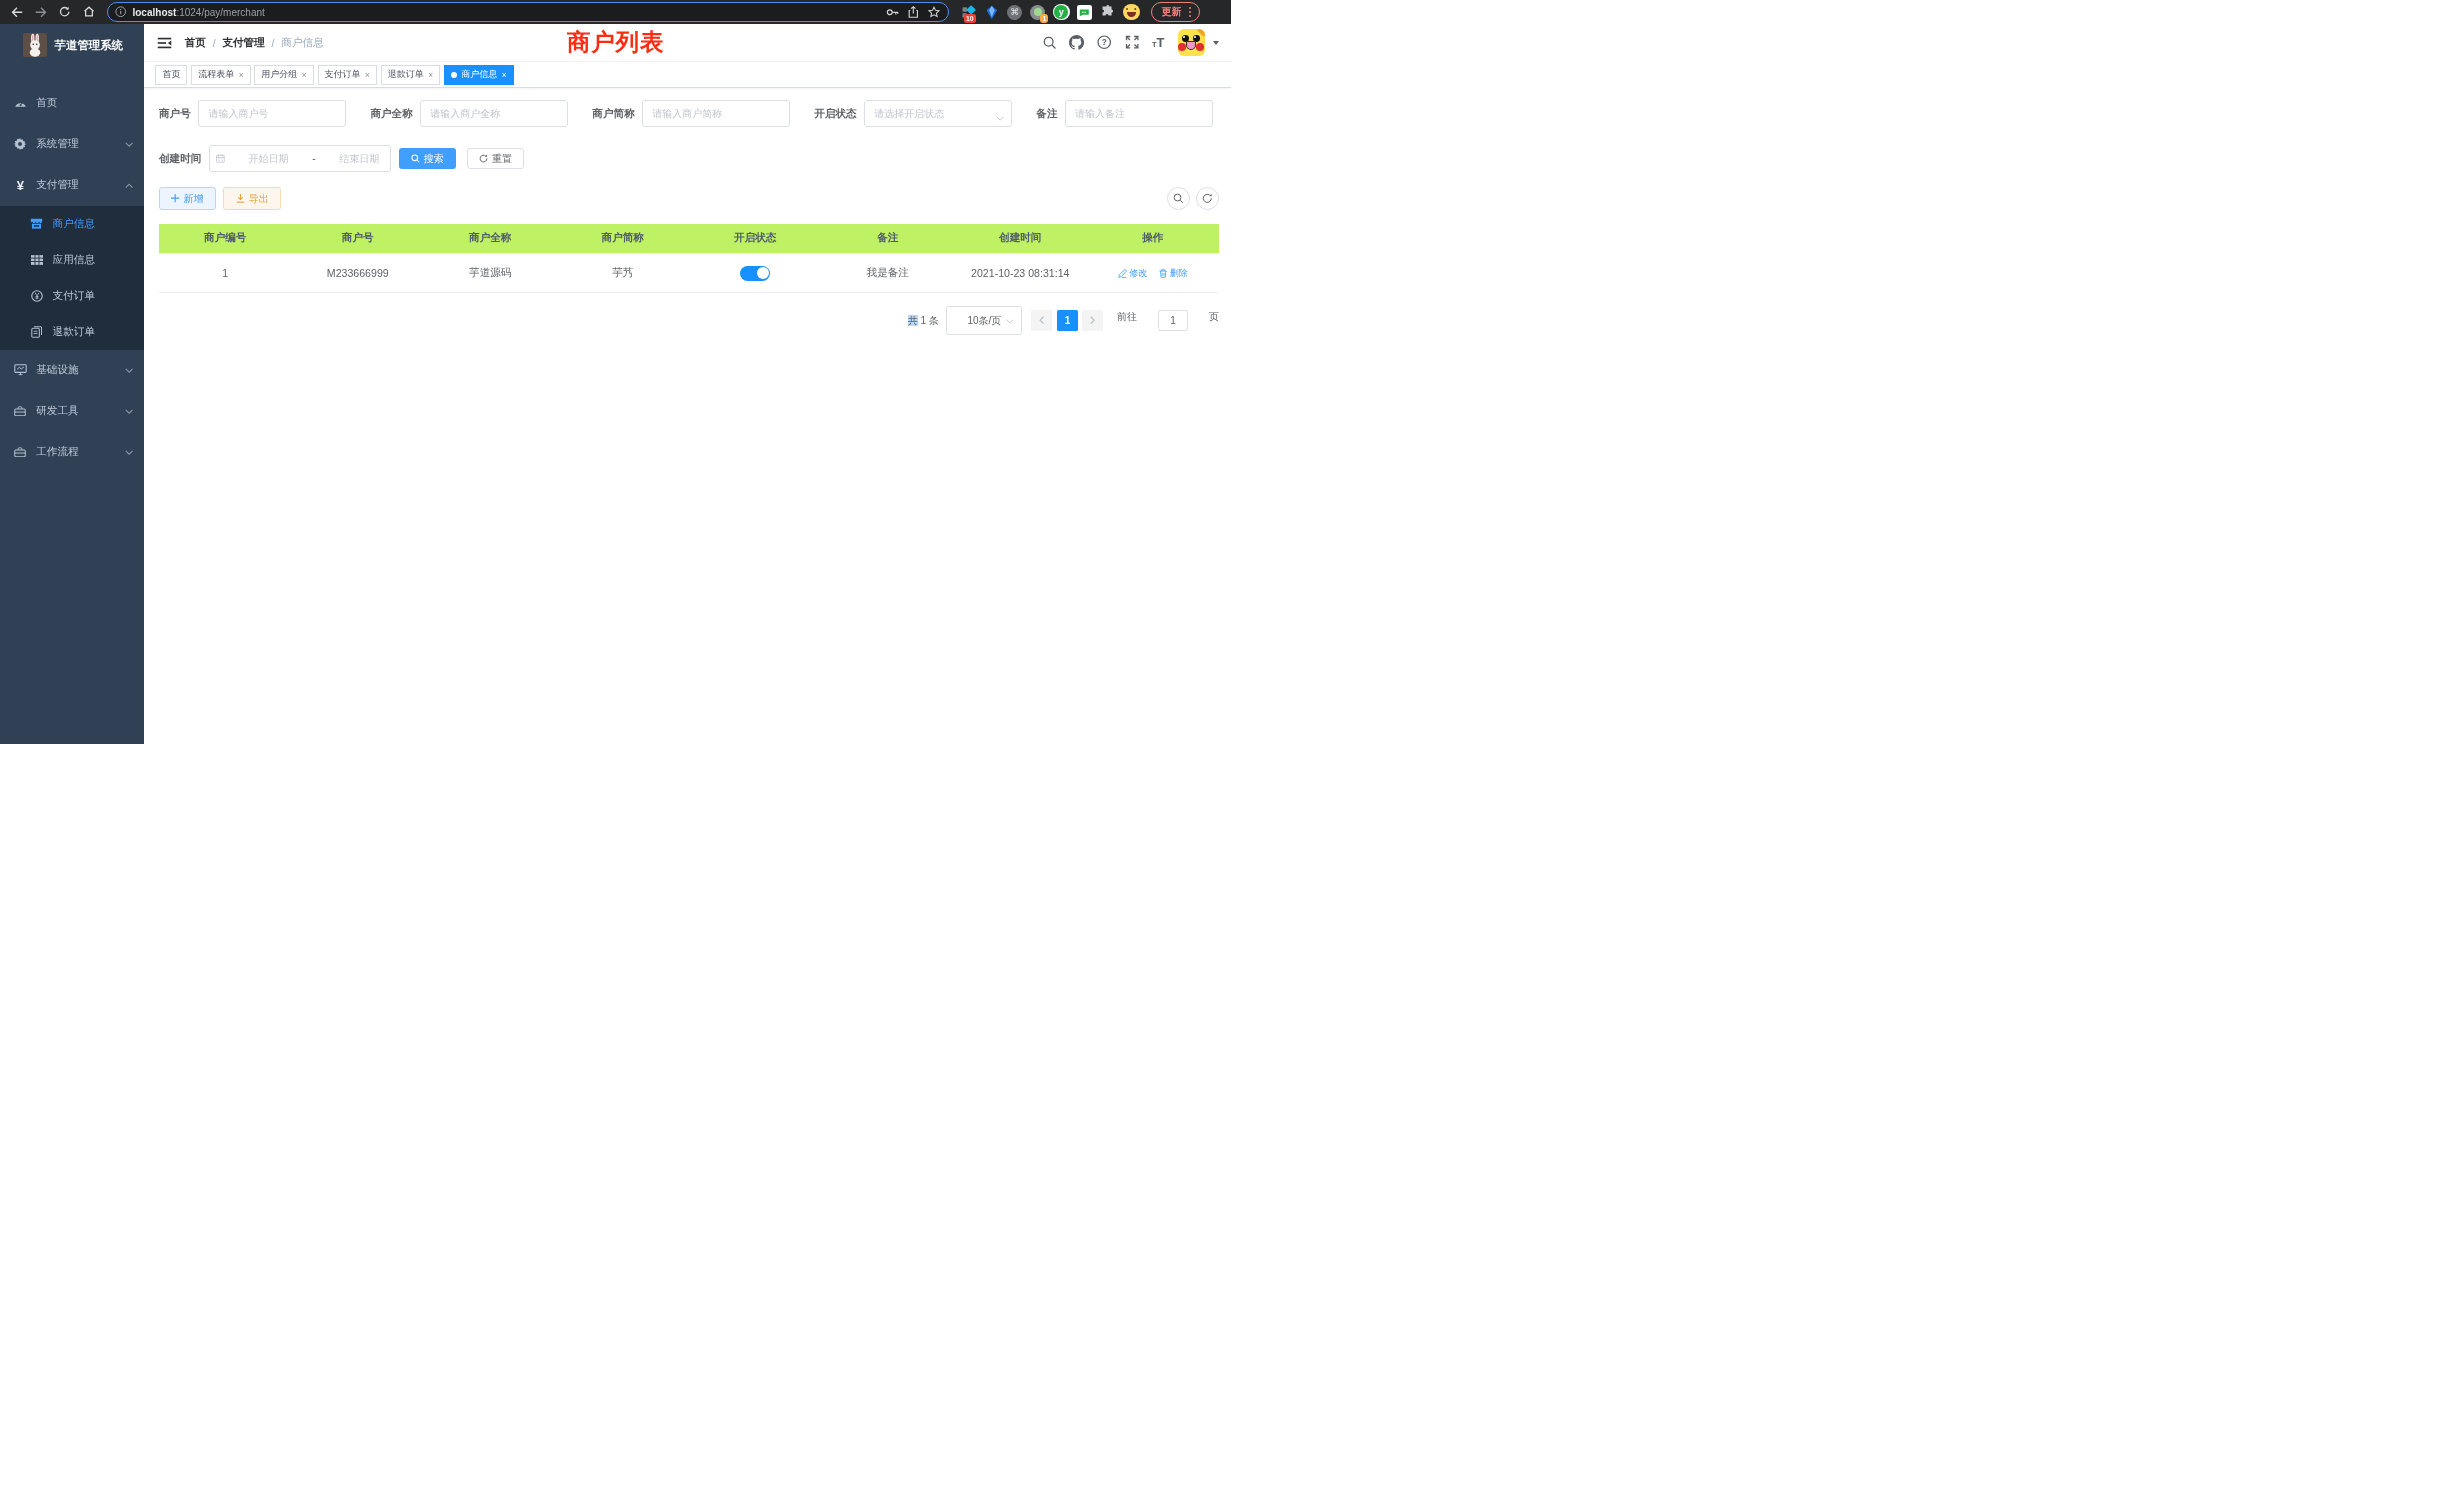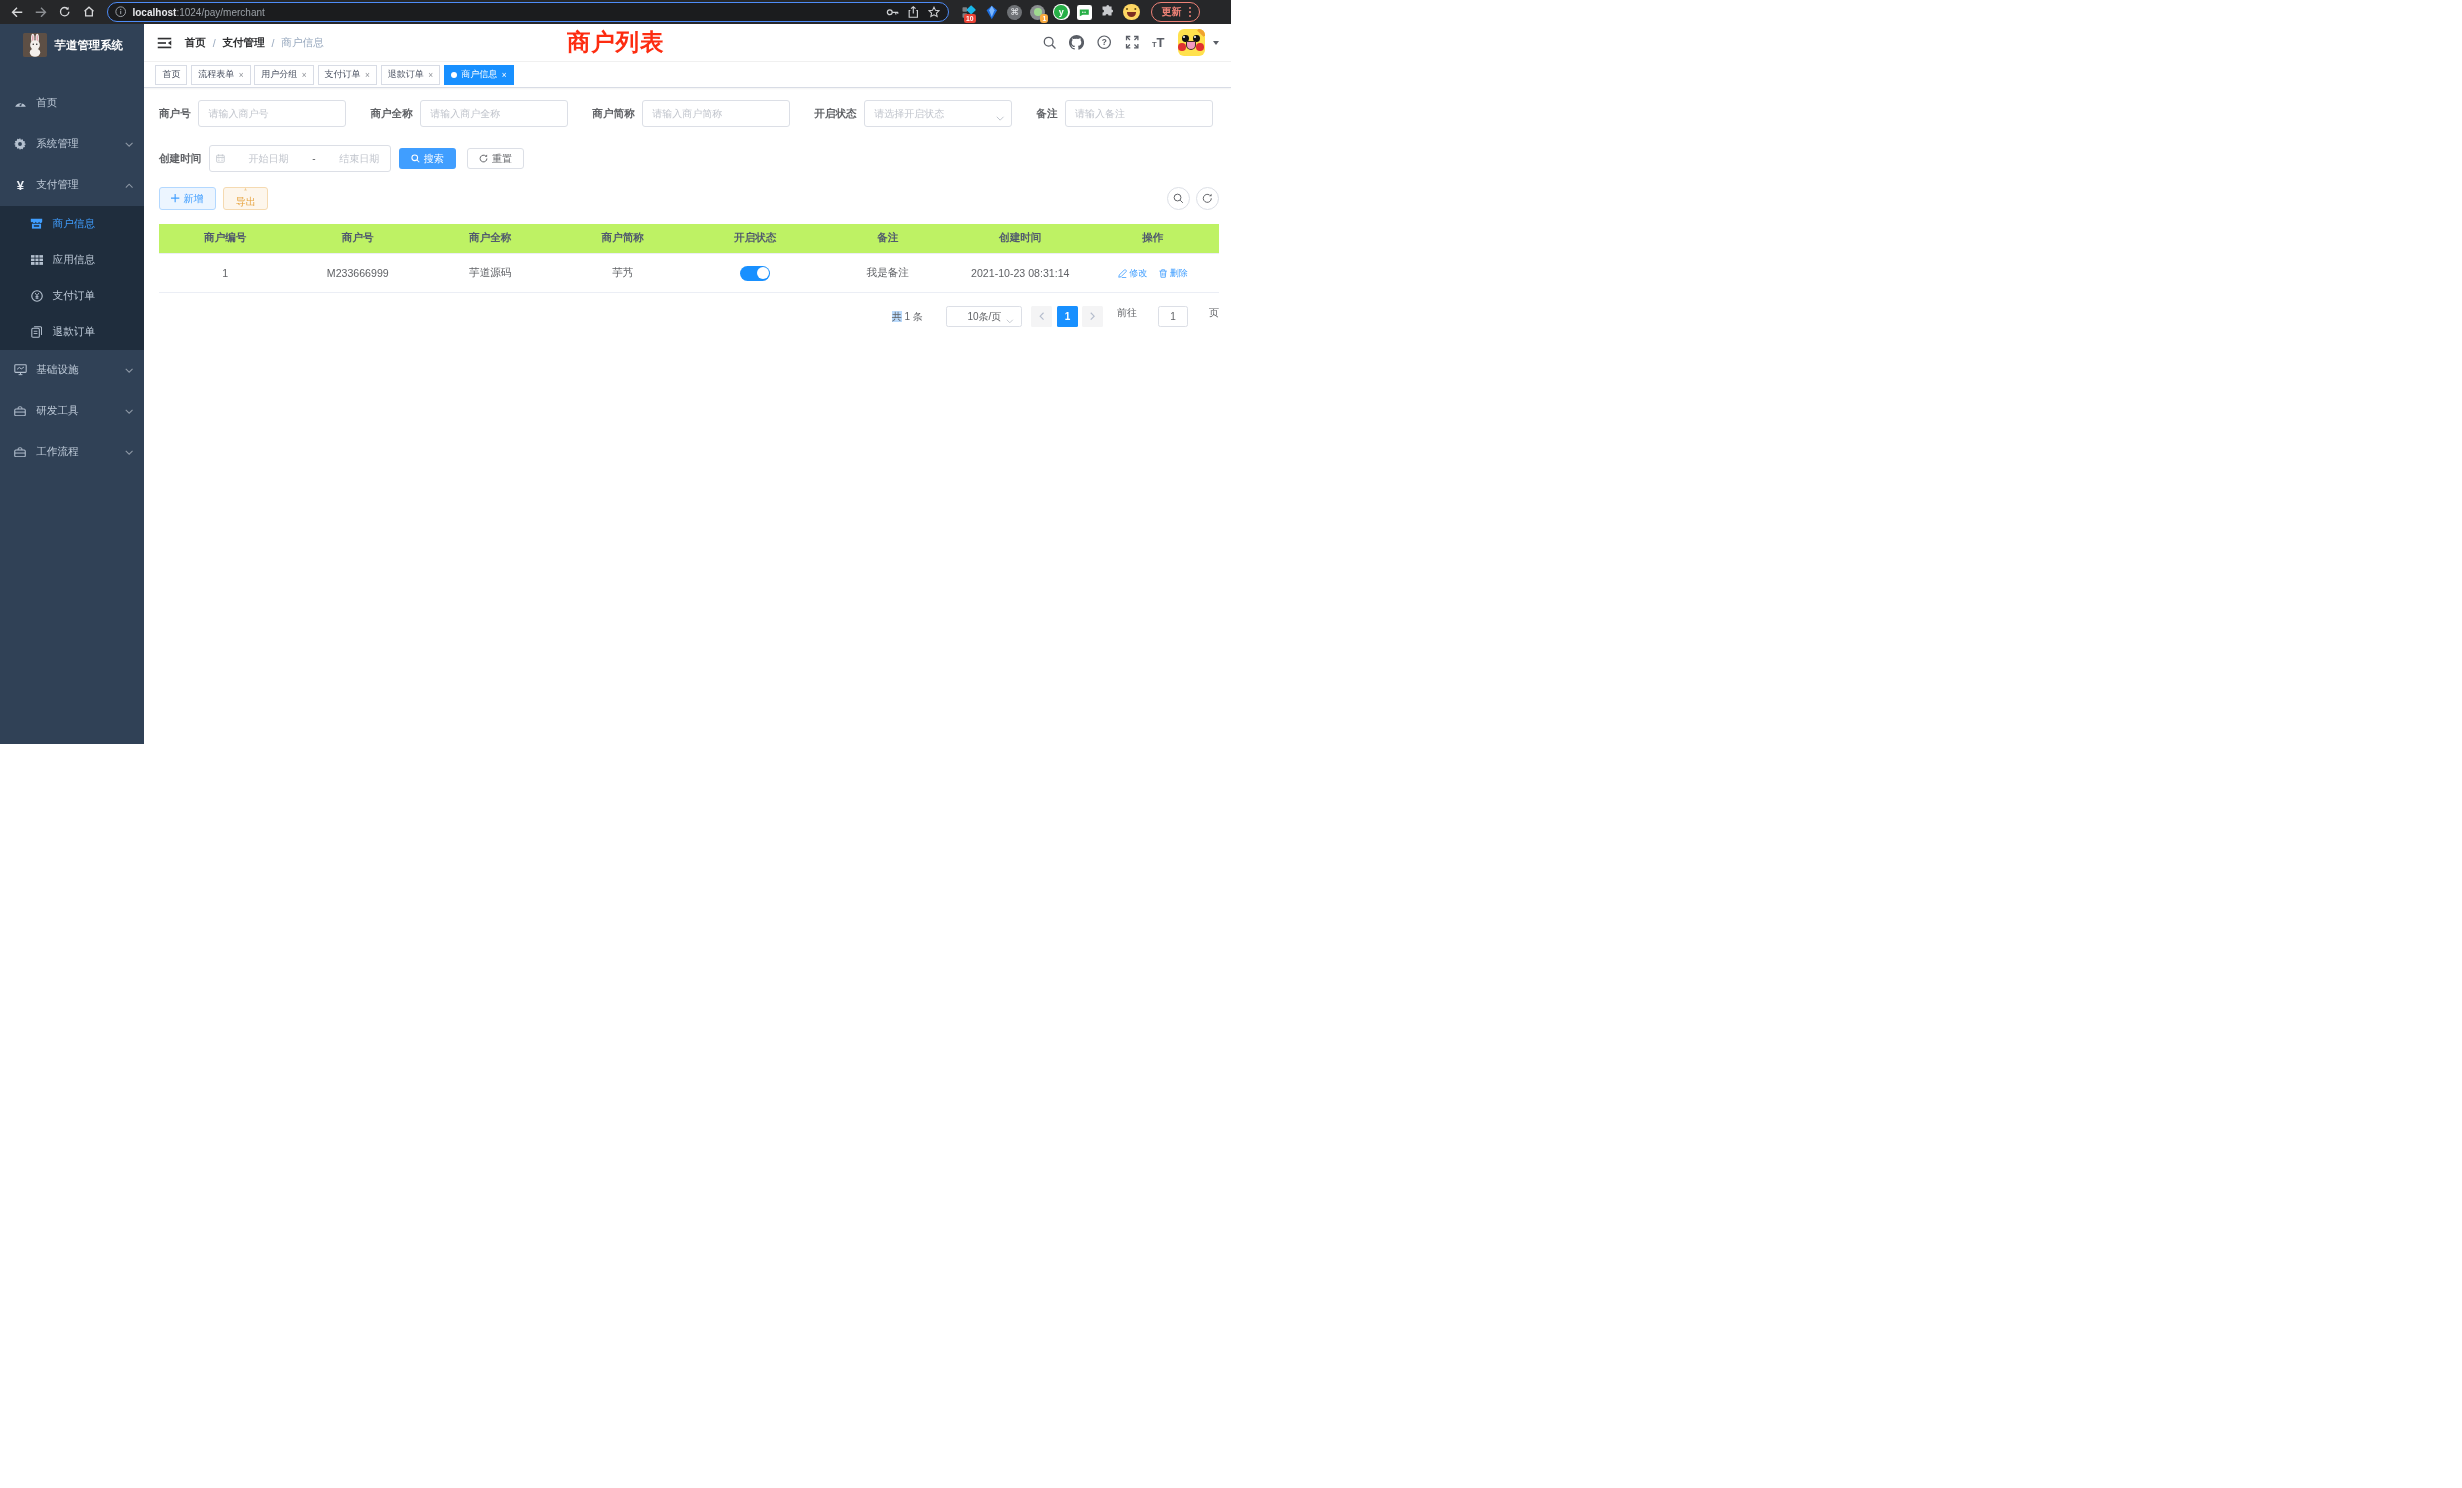--- a/index.html
+++ b/index.html
@@ -92,40 +92,40 @@
   .f-select { position:relative; width:148px; }
   .f-select .f-input { width:100%; padding-right:21px; }
   .sel-caret { position:absolute; right:7.6px; top:10.6px; color:#c0c4cc; }
   .date-range { width:182px; height:27px; border:0.8px solid #dcdfe6; border-radius:3px; display:flex; align-items:center; padding:0 6px; gap:19px; }
   .dr-ph { font-size:10px; color:#c0c4cc; width:59px; text-align:center; }
   .dr-sep { color:#c0c4cc; font-size:10px; }
   .btn { height:21px; border-radius:3px; font-size:10px; display:inline-flex; align-items:center; justify-content:center; gap:3.8px; padding:0 11.4px; cursor:pointer; border:0.8px solid transparent; }
   .btn-primary { background:#409eff; color:#fff; }
   .btn-plain { background:#fff; border-color:#dcdfe6; color:#606266; }
   .btn-blue-plain { background:#ecf5ff; border-color:#b3d8ff; color:#409eff; height:23px; }
-  .btn-warn-plain { background:#fdf6ec; border-color:#f5dab1; color:#e6a23c; height:23px;flex-direction:column; }
+  .btn-warn-plain { background:#fdf6ec; border-color:#f5dab1; color:#e6a23c; height:23px; }
   .action-row { display:flex; align-items:center; margin-bottom:13.6px; }
   .action-row .gap { width:7.6px; }
   .mini-circles { margin-left:auto; display:flex; gap:6px; }
   .circle-btn { width:23px; height:23px; border-radius:50%; border:0.8px solid #dcdfe6; background:#fff; display:flex; align-items:center; justify-content:center; color:#606266; cursor:pointer; }
 
   
   table { width:100%; border-collapse:collapse; table-layout:fixed; }
   th { height:30px; background:#bef264; color:#515a6e; font-size:10.6px; font-weight:700; text-align:center; border-bottom:0.8px solid #ebeef5; }
   td { height:39px; color:#606266; font-size:10.6px; text-align:center; border-bottom:0.8px solid #ebeef5; }
   .switch { display:inline-block; width:30px; height:15px; border-radius:7.6px; background:#1890ff; position:relative; cursor:pointer; vertical-align:middle; }
   .switch:after { content:""; position:absolute; right:1.5px; top:1.5px; width:12px; height:12px; border-radius:50%; background:#fff; }
   .op-link { color:#409eff; font-size:9px; display:inline-flex; align-items:center; gap:2.3px; cursor:pointer; }
   .op-link + .op-link { margin-left:9px; }
 
   
   .pager { display:flex; align-items:center; justify-content:flex-end; margin-top:13px; font-size:10px; color:#606266; }
   .total { margin-right:7.6px; }
   .sel-hl { background:#b9d9fb; }
-  .size-select { position:relative; width:76px; height:21px; border:0.8px solid #dcdfe6; border-radius:2.3px; display:flex; align-items:center; justify-content:center; color:#606266; margin-right:9px;margin-left:16px; }
+  .size-select { position:relative; width:76px; height:29px; border:0.8px solid #dcdfe6; border-radius:2.3px; display:flex; align-items:center; justify-content:center; color:#606266; margin-right:9px; }
   .size-select .sel-caret { top:7.6px; }
   .pg-btn { width:21px; height:21px; background:#f4f4f5; border-radius:1.5px; display:flex; align-items:center; justify-content:center; color:#b4bccc; cursor:pointer; }
   .pg-num { width:21px; height:21px; background:#1890ff; color:#fff; border-radius:1.5px; display:flex; align-items:center; justify-content:center; font-weight:700; margin:0 4.5px; cursor:pointer; }
   .goto { display:flex; align-items:flex-start; gap:21px; margin-left:13.6px; }
   .goto-input { width:30px; height:21px; border:0.8px solid #dcdfe6; border-radius:2.3px; text-align:center; font-size:10px; color:#606266; outline:none; }
 </style>
 </head>
 <body>
 
 <div class="browser-bar">

